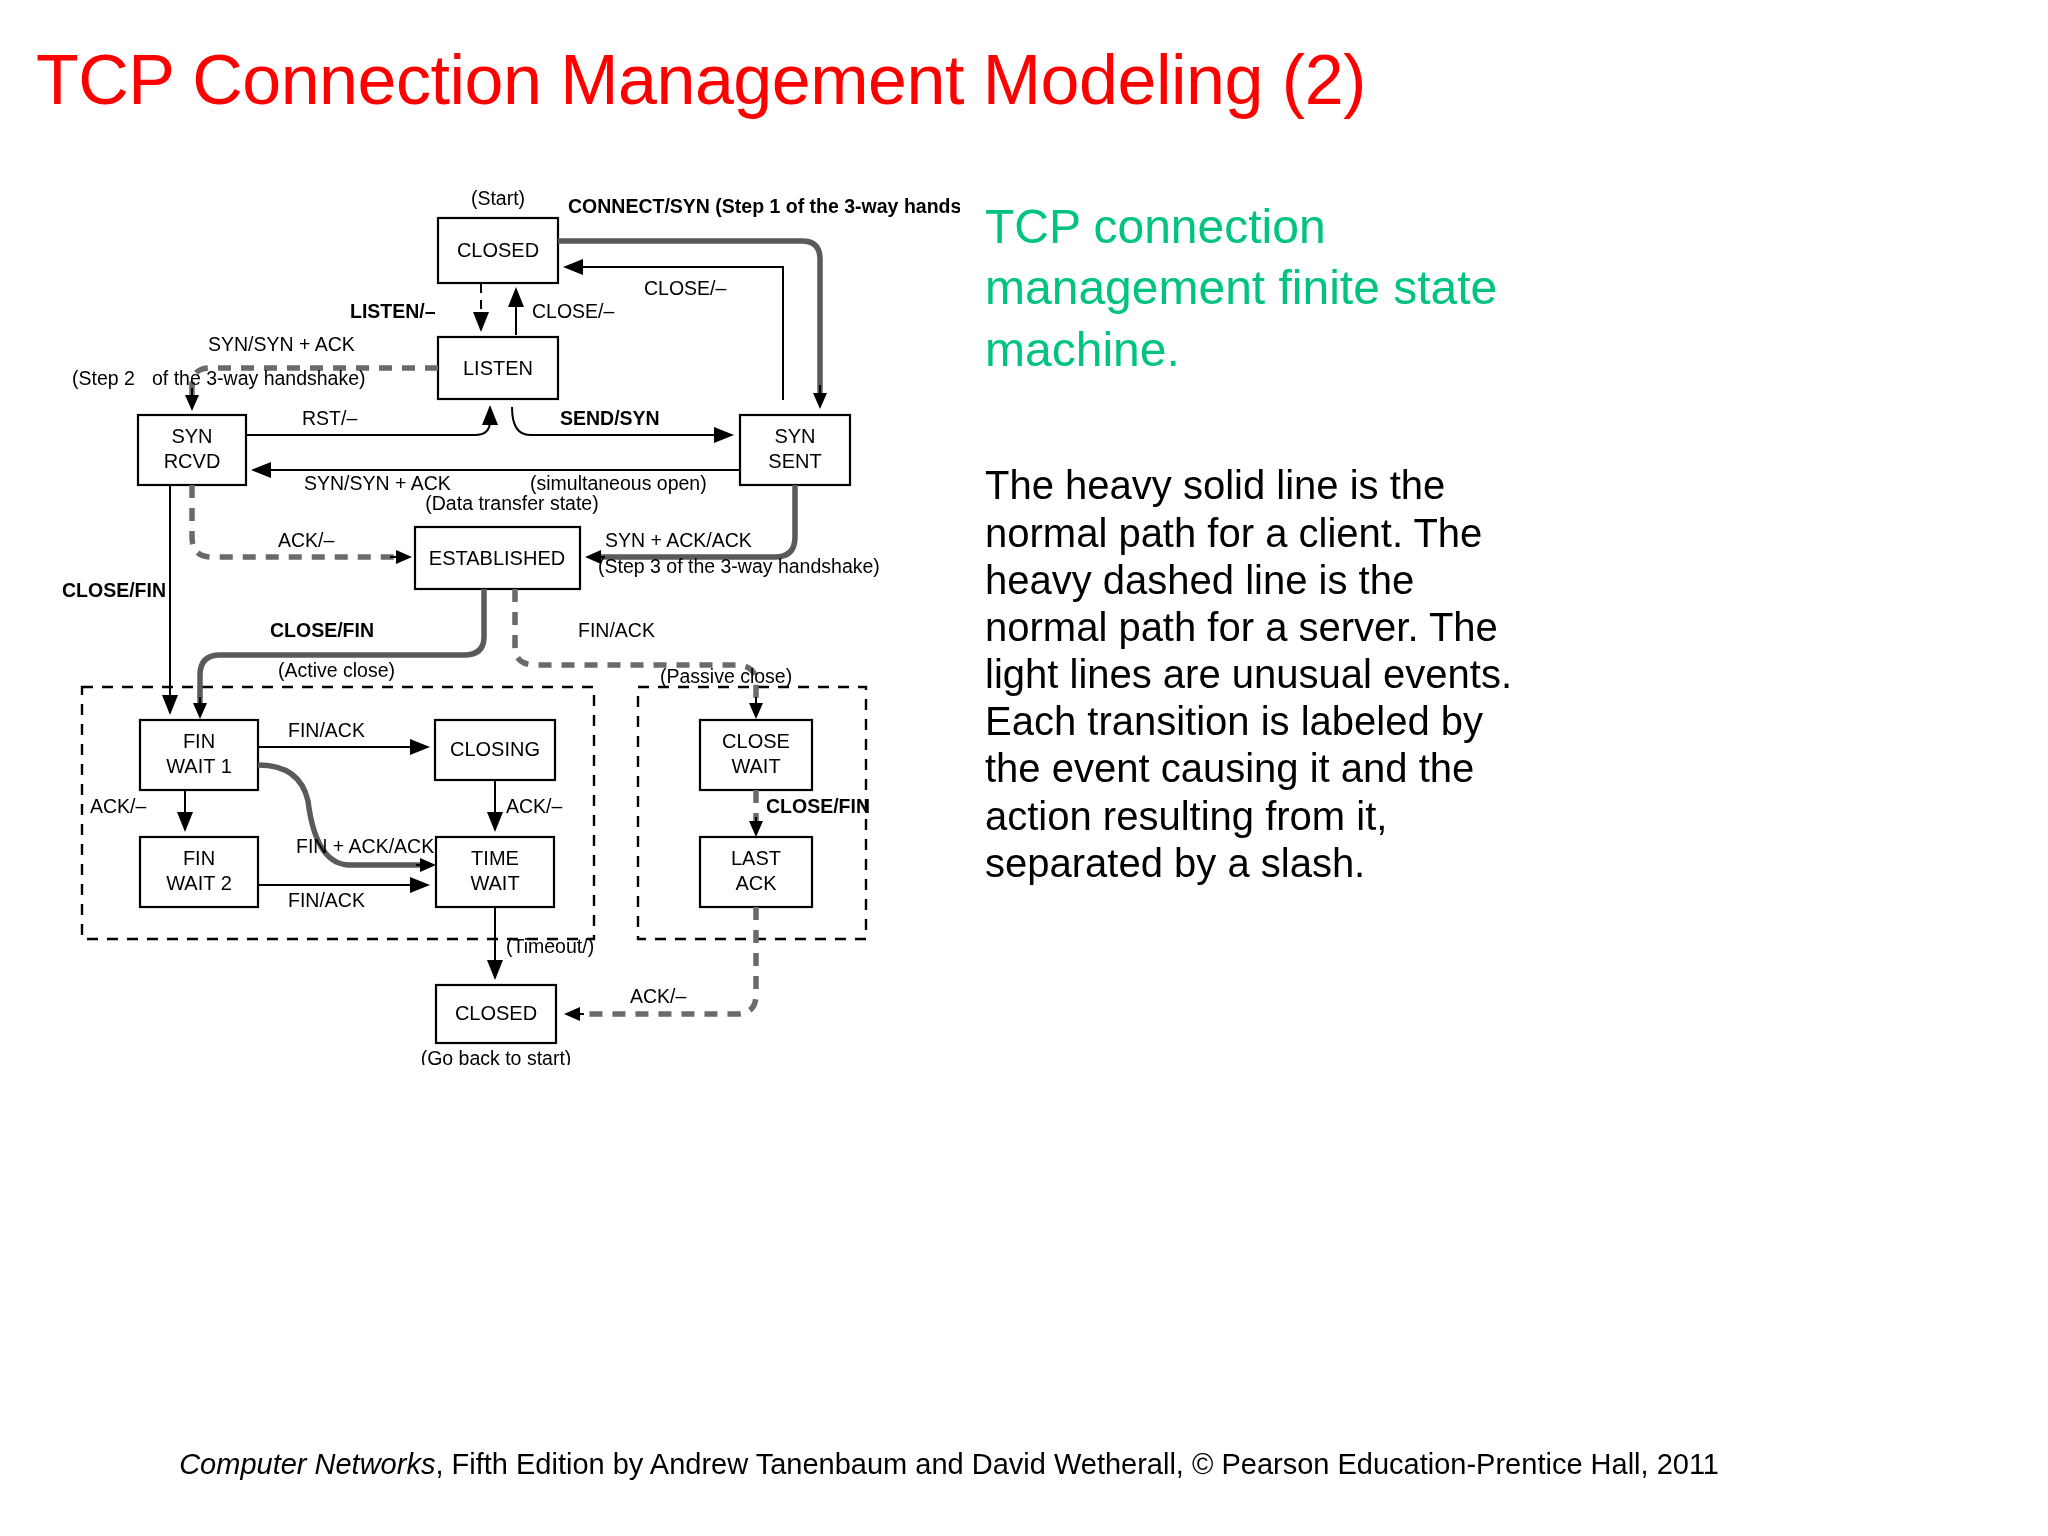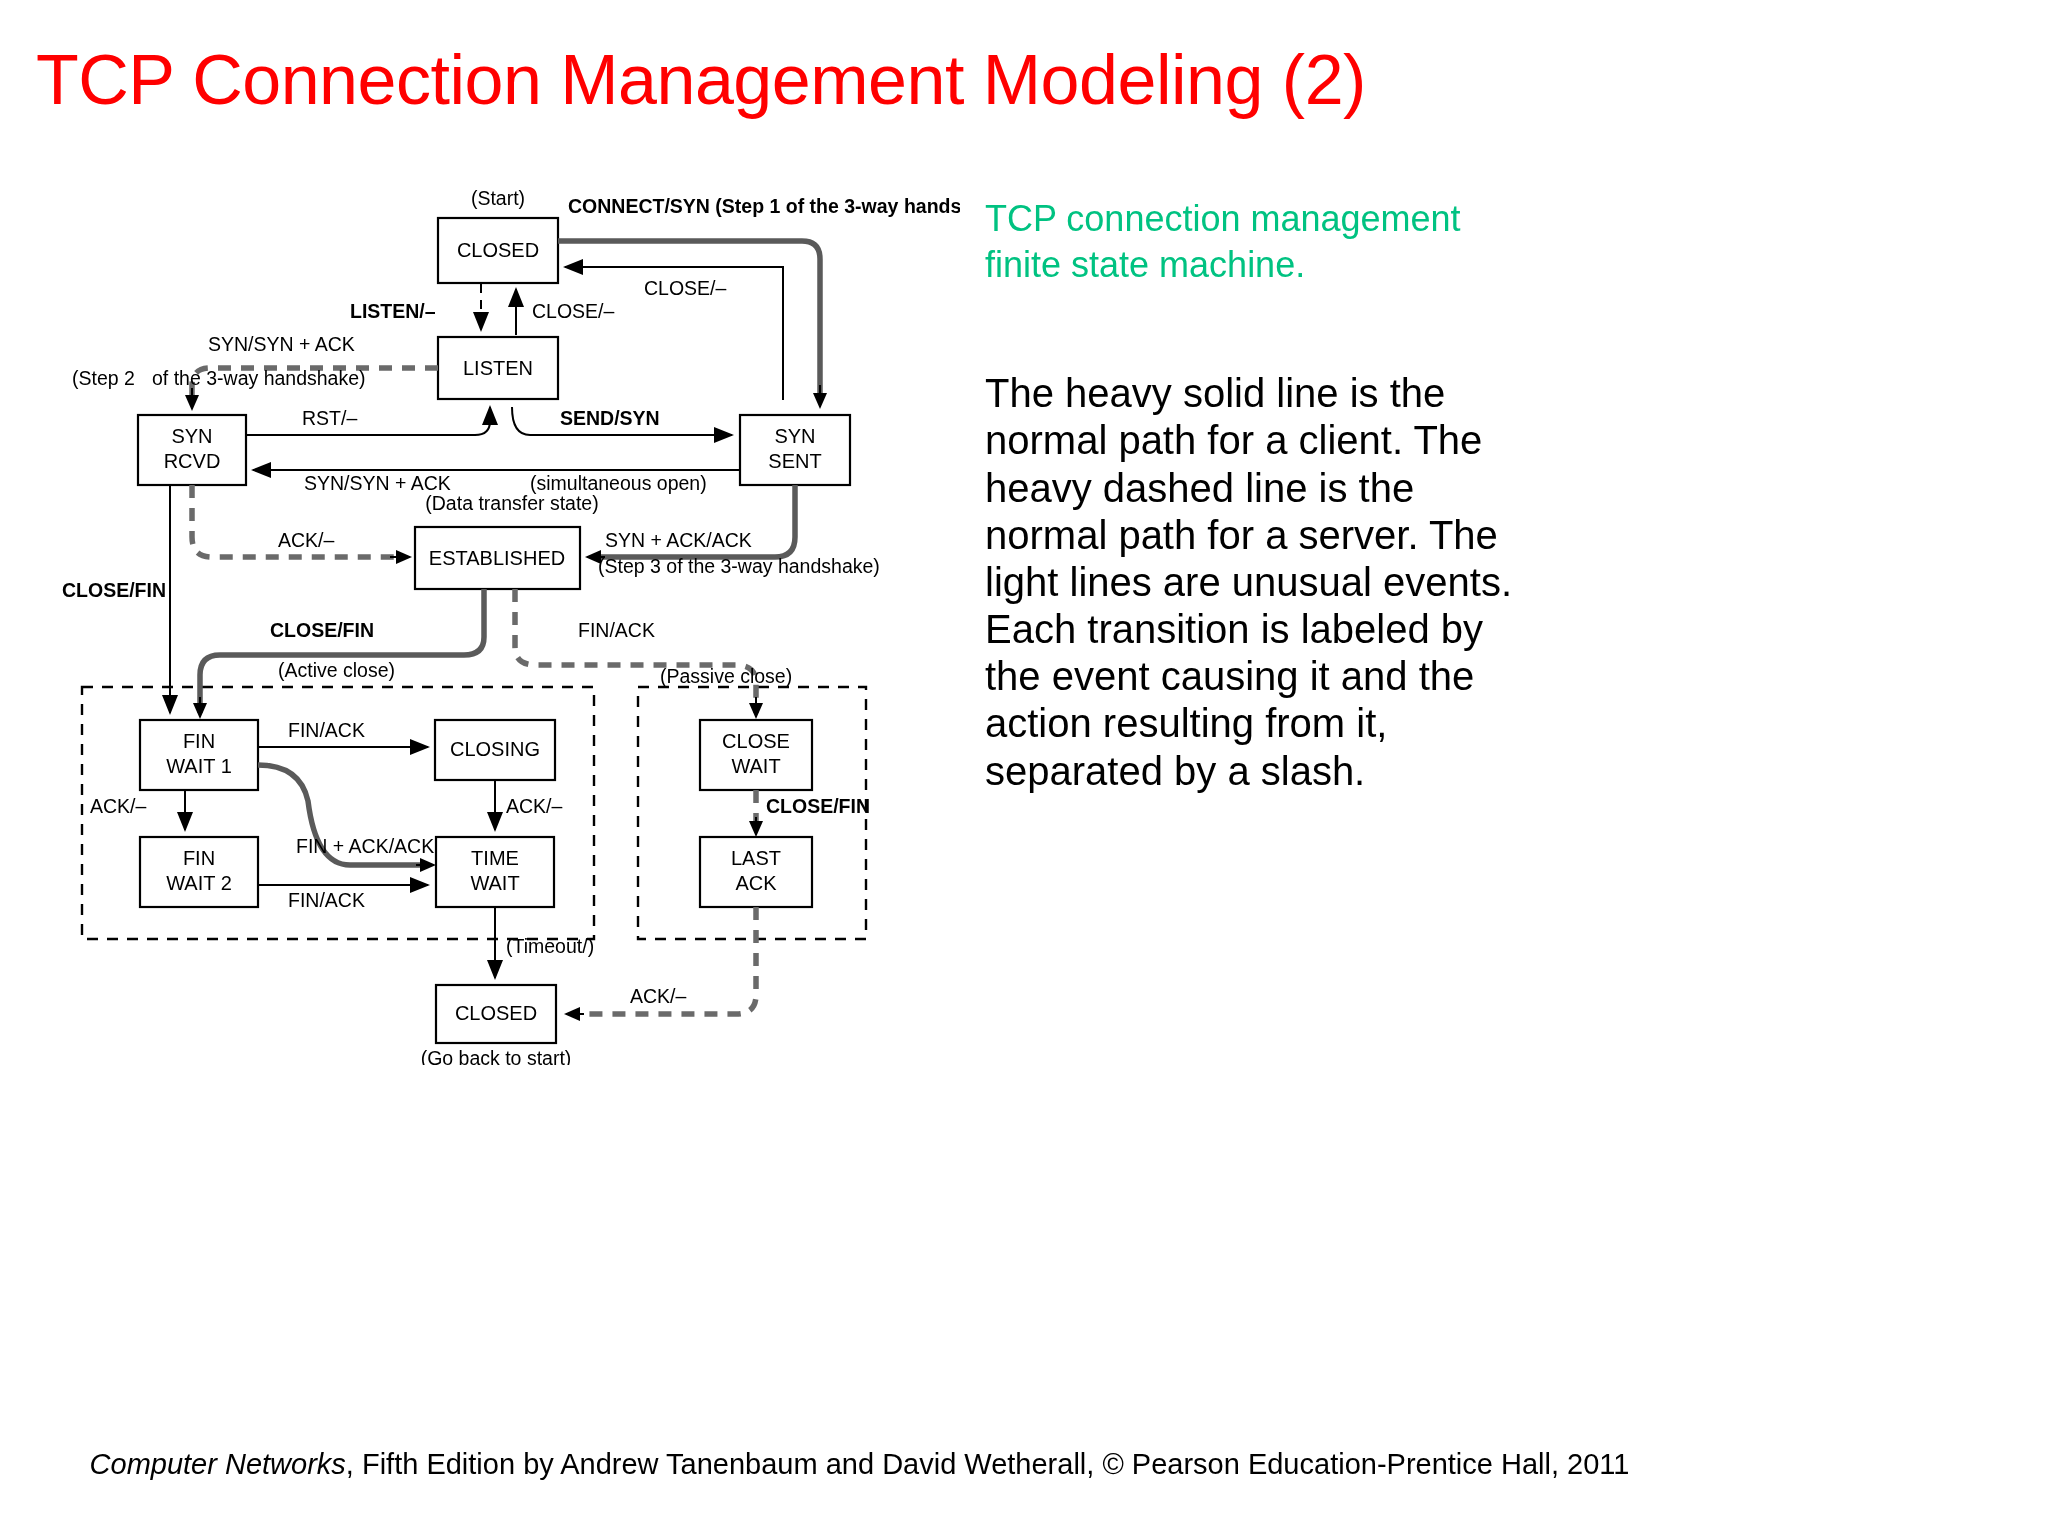--- a/index.html
+++ b/index.html
@@ -15,30 +15,30 @@
     color:#FF0000;font-size:70px;line-height:1.05;
     font-family:"Liberation Sans", sans-serif;
     white-space:nowrap;letter-spacing:-0.5px;
   }
 
   .figure{position:absolute;left:60px;top:185px;width:900px;height:880px;}
   .figure svg{display:block;}
 
   .rightcol{position:absolute;left:985px;top:196px;width:560px;}
   .green-note{
-    color:#00C281;font-size:36px;line-height:1.28;
+    color:#00C281;font-size:48px;line-height:1.28;
     margin:0 0 0 0;
   }
   .body-note{
     color:#000000;font-size:40px;line-height:1.18;
     margin:82px 0 0 0;
   }
 
   .footer{
-    position:absolute;left:0;top:1448px;width:1719px;text-align:center;
+    position:absolute;left:0;top:1448px;width:1719px;text-align:right;
     font-size:29px;color:#000;
   }
   .footer i{font-style:italic;}
 
   
   text{font-family:"Liberation Sans", sans-serif;fill:#000;}
   .st{font-size:20px;}           
   .lb{font-size:19.5px;}         
   .lbb{font-size:19.5px;font-weight:bold;}
   .nt{font-size:19.5px;}         

